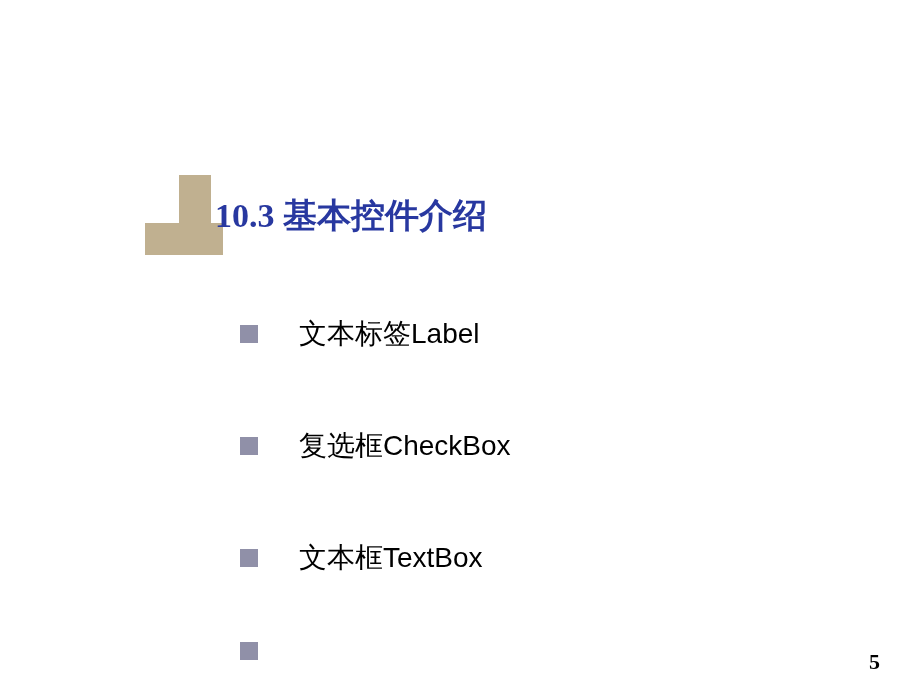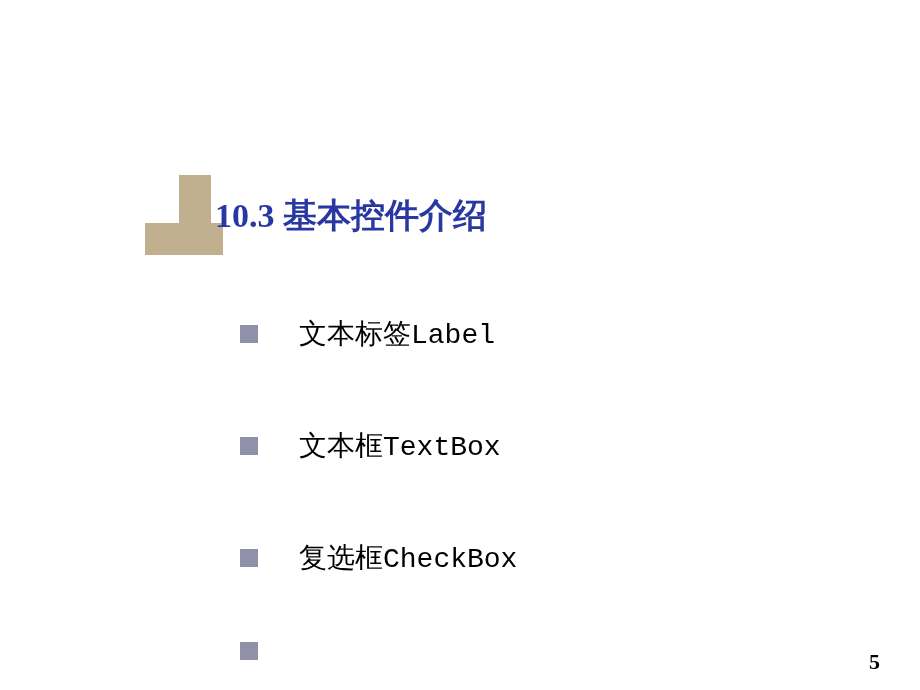--- a/index.html
+++ b/index.html
@@ -78,21 +78,21 @@
     .bullet-square {
       width: 12px;
       height: 12px;
       background: #9090a8;
       margin-right: 20px;
       flex-shrink: 0;
     }
     .bullet-text {
       font-size: 28px;
       color: #000;
-      font-family: Liberation Mono, monospace;
+      font-family: Liberation Sans, sans-serif;
     }
     .bold-item .bullet-text { font-weight: bold; }
     .bold-item .bullet-square { background: #8888a0; }
     .page-number {
       position: absolute;
       bottom: 30px;
       right: 55px;
       font-size: 22px;
       font-weight: bold;
       color: #000;
@@ -112,25 +112,25 @@
 
   <h1 class="title">10.3 基本控件介绍</h1>
 
   <ul class="bullet-list">
     <li class="bullet-item">
       <span class="bullet-square"></span>
       <span class="bullet-text">文本标签Label</span>
     </li>
     <li class="bullet-item">
       <span class="bullet-square"></span>
-      <span class="bullet-text">文本框TextBox</span>
+      <span class="bullet-text">复选框CheckBox</span>
     </li>
     <li class="bullet-item">
       <span class="bullet-square"></span>
-      <span class="bullet-text">复选框CheckBox</span>
+      <span class="bullet-text">文本框TextBox</span>
     </li>
     <li class="bullet-item">
       <span class="bullet-square"></span>
     </li>
     <li class="bullet-item bold-item">
       <span class="bullet-square"></span>
     </li>
     <li class="bullet-item bold-item">
       <span class="bullet-square"></span>
     </li>

